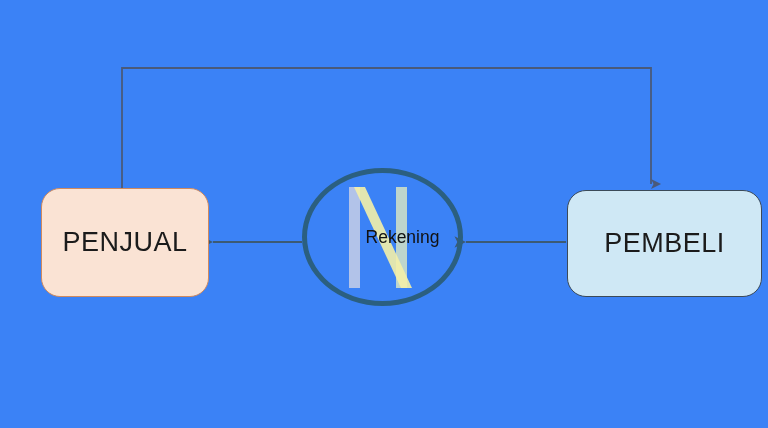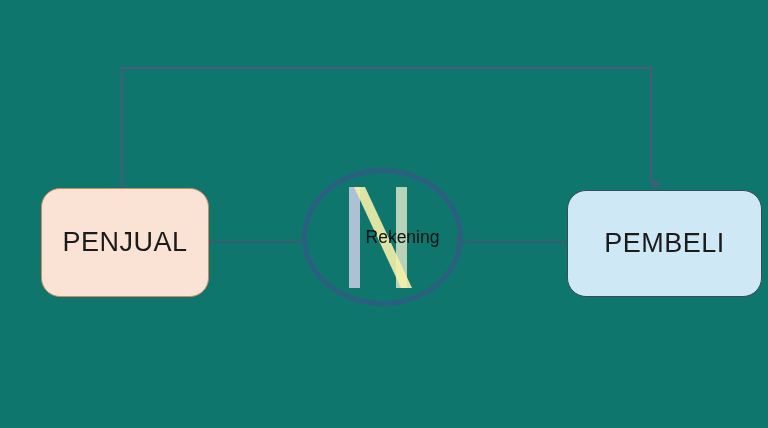--- a/index.html
+++ b/index.html
@@ -7,21 +7,21 @@
     padding: 0;
     background: #ffffff;
   }
   body {
     font-family: "Liberation Sans", sans-serif;
   }
   #canvas {
     position: relative;
     width: 768px;
     height: 428px;
-    background: #0f766e;
+    background: #3b82f6;
     overflow: hidden;
   }
   #svg-layer {
     position: absolute;
     left: 0;
     top: 0;
     width: 768px;
     height: 428px;
   }
 

